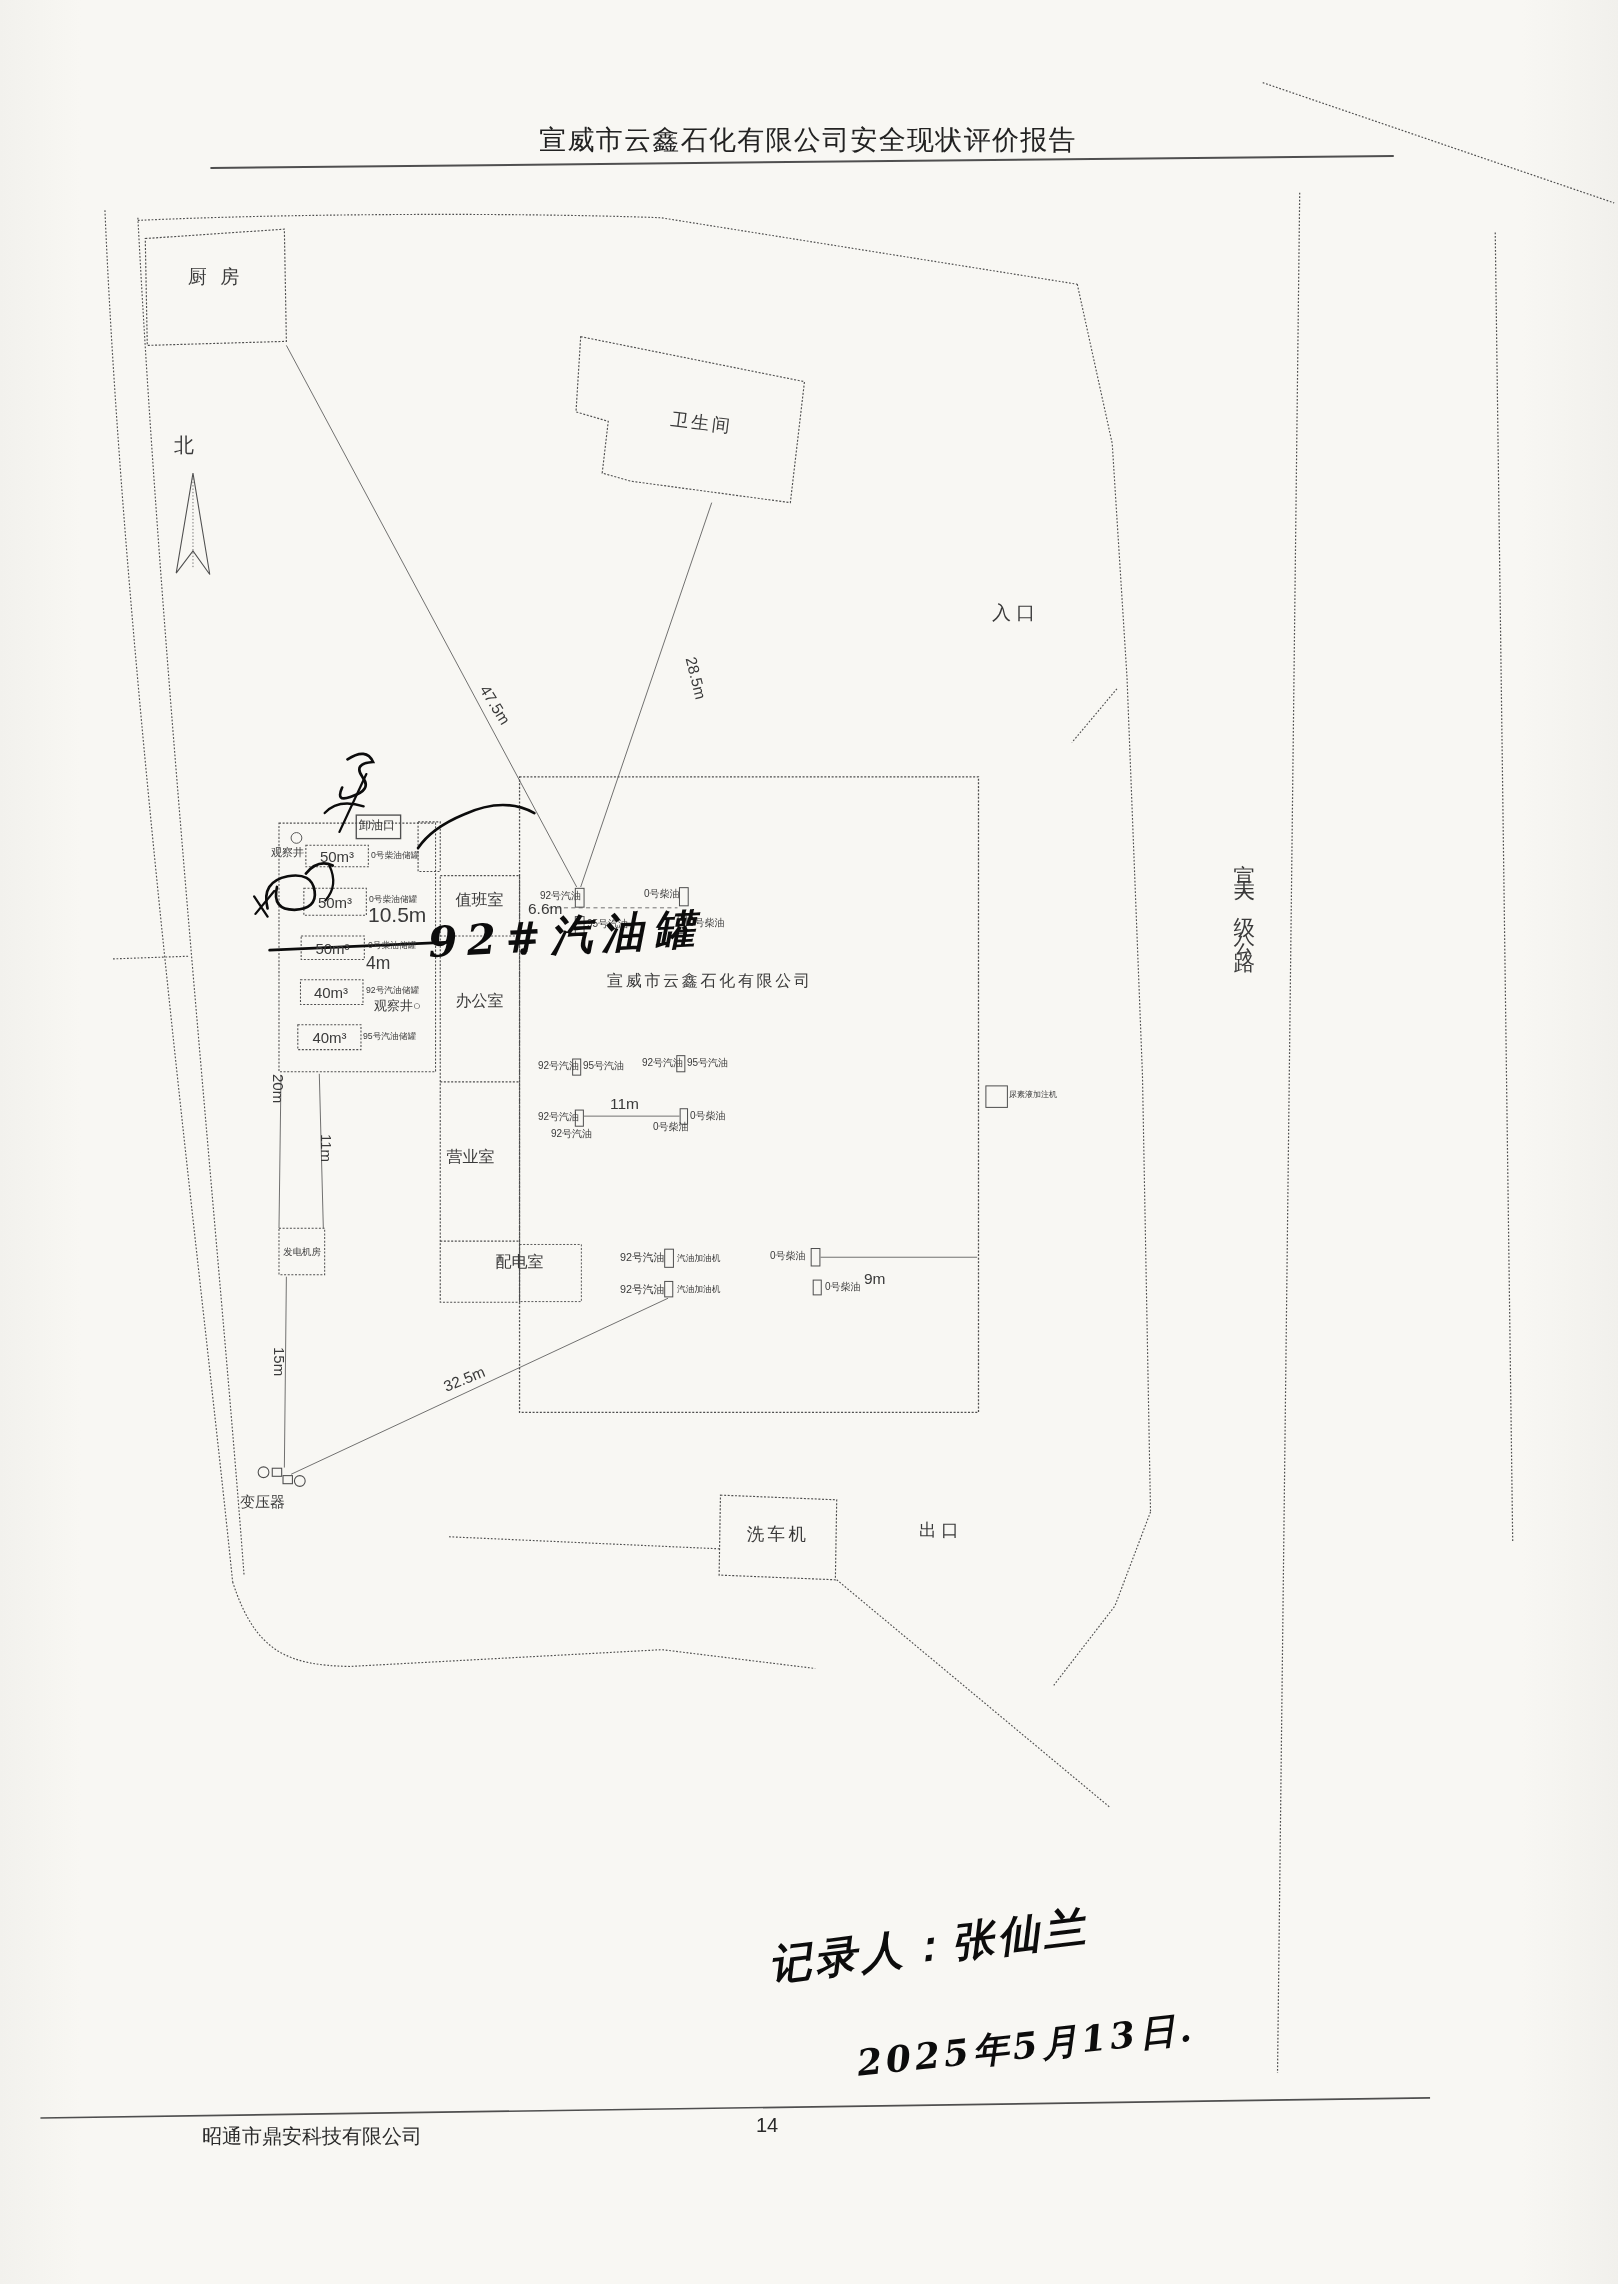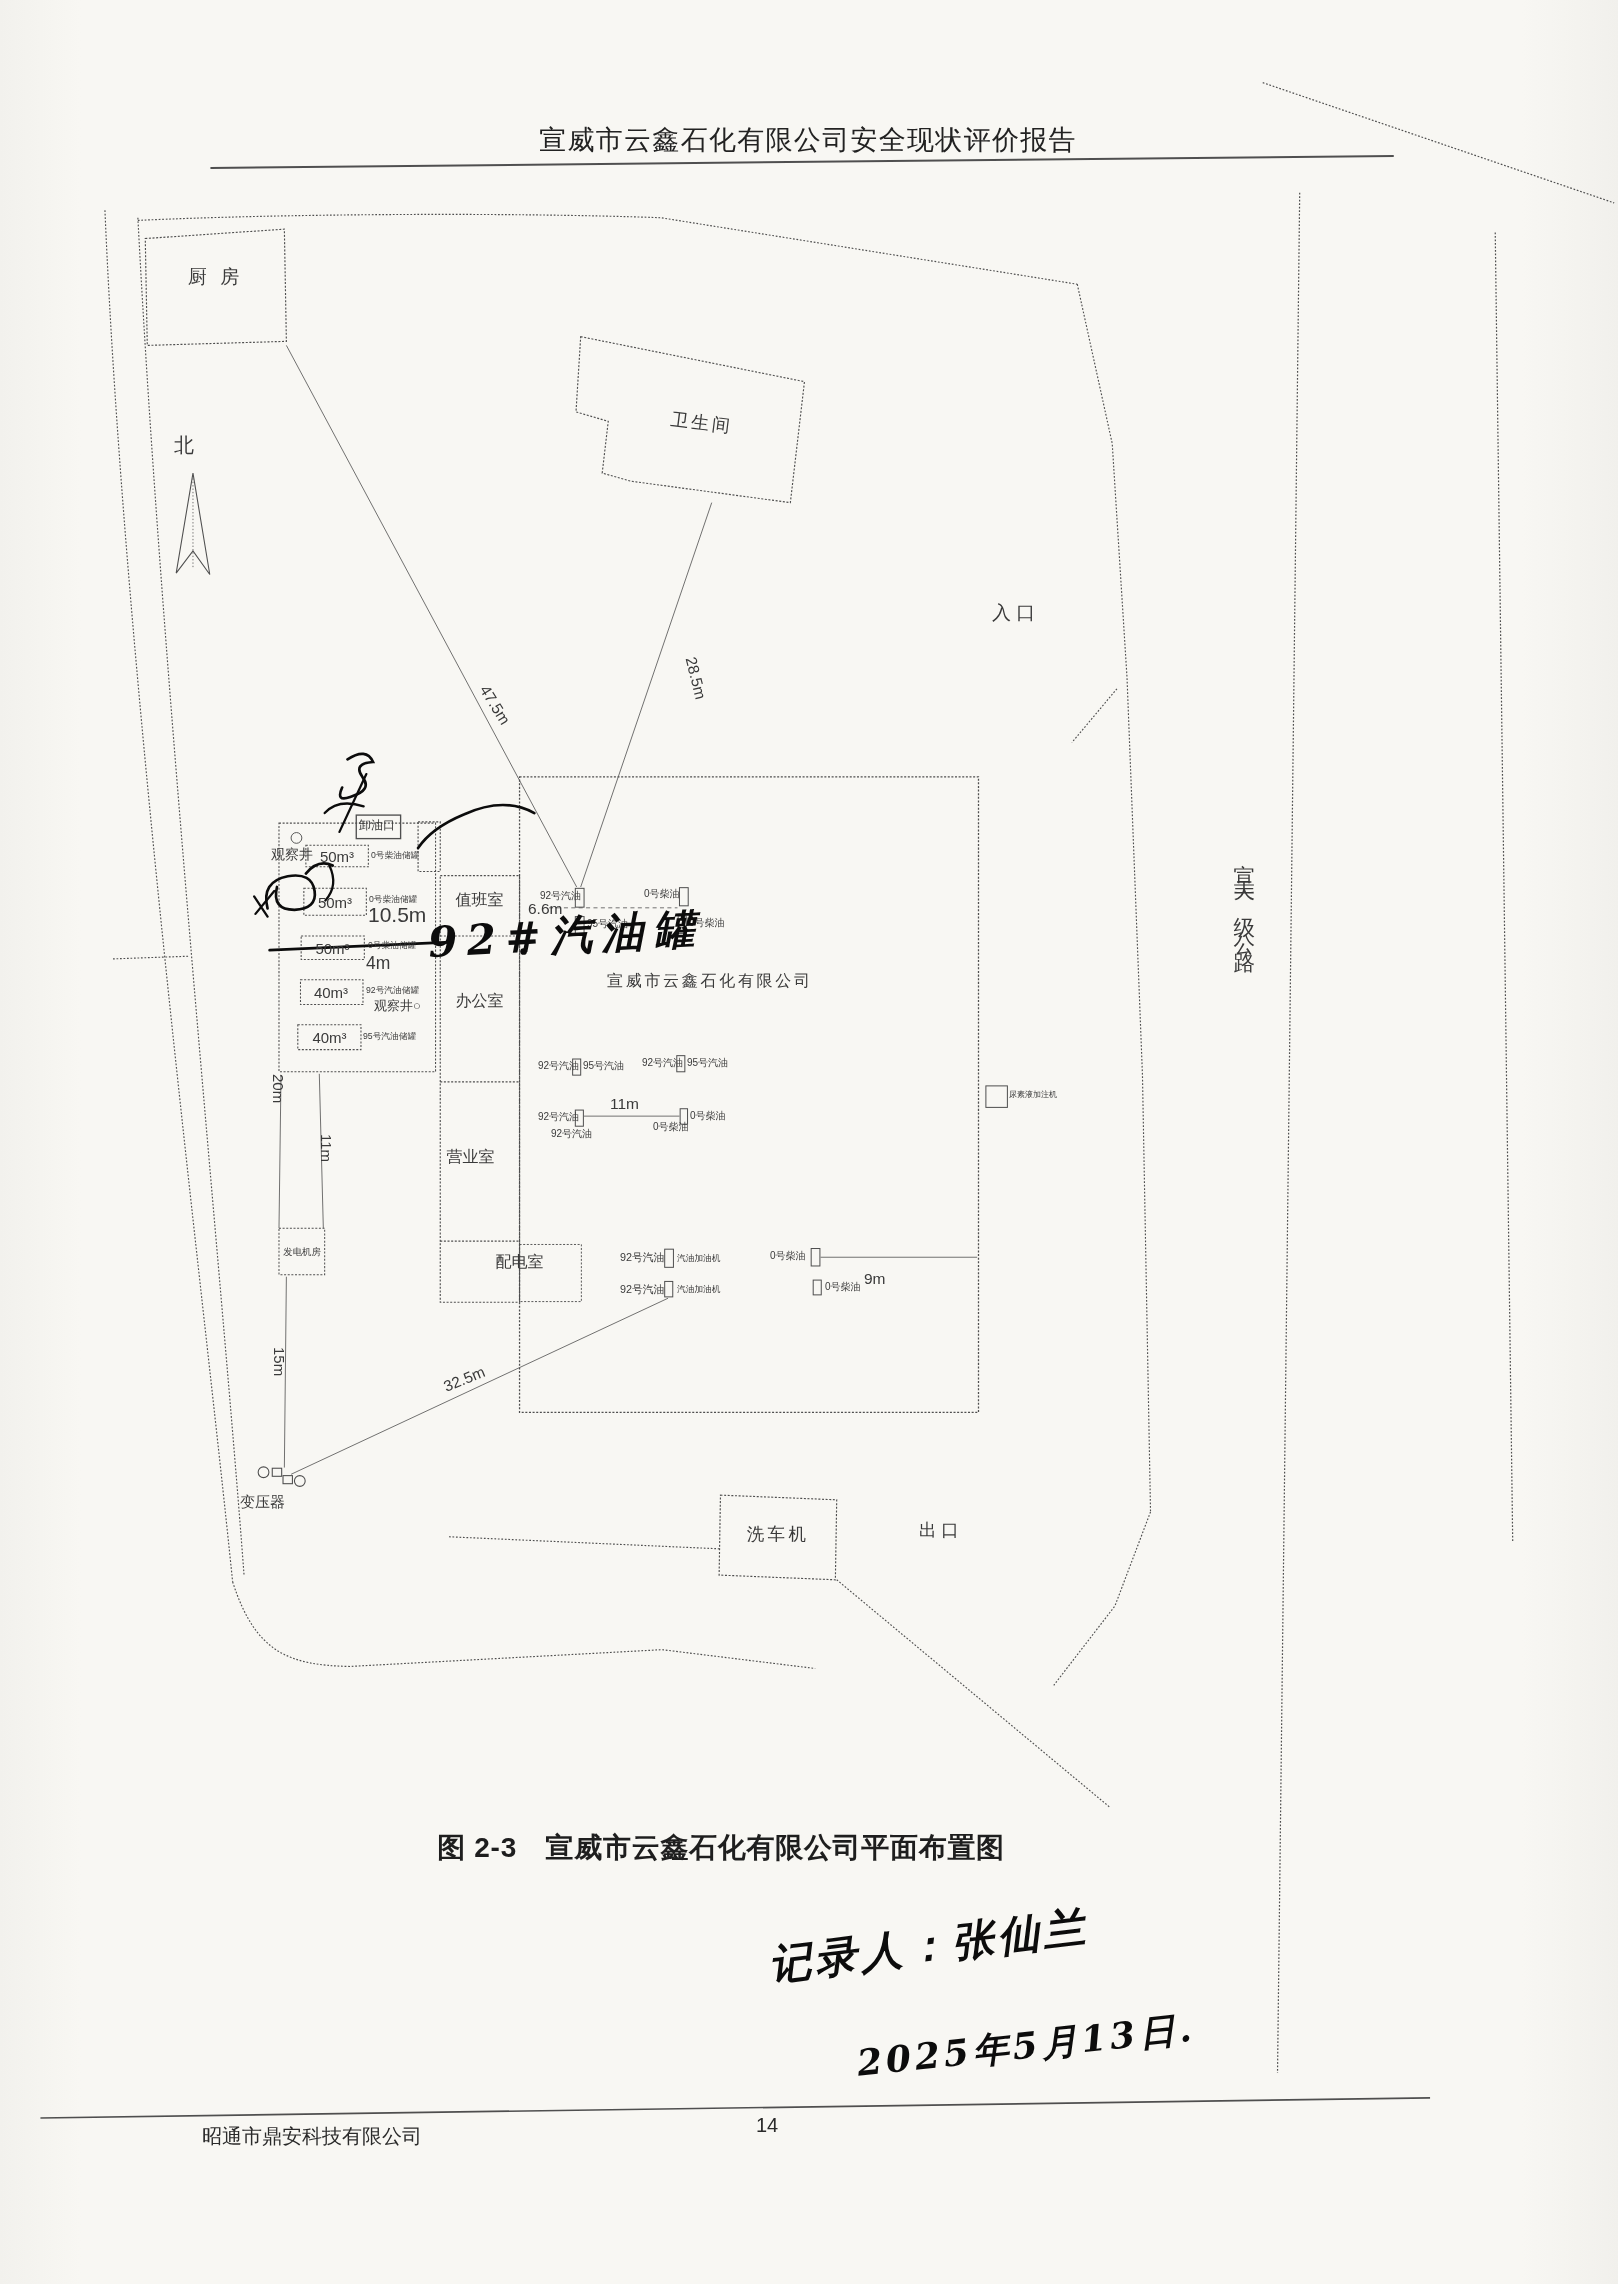--- a/index.html
+++ b/index.html
@@ -133,41 +133,40 @@
       <path d="M795,1210 q-45,-25 -105,2 q-48,20 -68,50"></path>
       <path d="M398,1352 q-10,-40 30,-48 q36,-6 40,22 q4,26 -30,28 q-34,0 -26,-34"></path>
       <path d="M455,1300 q18,-22 40,-12"></path>
       <path d="M490,1288 q14,30 -6,52" stroke-width="3.4"></path>
       <path d="M380,1360 l28,-34 m-30,8 l20,30" stroke-width="3.4"></path>
       <circle cx="779" cy="1416" r="5" fill="#0c0c0c" stroke="none"></circle>
     </g>
   </svg>
 
   <div class="lbl ctr" style="left:538px;top:125px;width:540px;font-size:27px;letter-spacing:1.3px;color:#222;">宣威市云鑫石化有限公司安全现状评价报告</div>
-  <div class="lbl ctr" style="left:437px;top:1832px;width:568px;font-size:28px;font-weight:600;letter-spacing:0.7px;color:#1e1e1e;">图 2-3　宣威市云鑫石化有限公司平面布置图</div>
   <div class="lbl" style="left:202px;top:2125px;font-size:20px;color:#2a2a2a;">昭通市鼎安科技有限公司</div>
   <div class="lbl" style="left:756px;top:2114px;font-size:20px;color:#2a2a2a;">14</div>
 
   <div class="lbl" style="left:174px;top:434px;font-size:20px;">北</div>
   <div class="lbl" style="left:992px;top:602px;font-size:19px;">入  口</div>
   <div class="lbl" style="left:919px;top:1520px;font-size:17.5px;">出  口</div>
   <div class="lbl" style="left:1231px;top:847px;font-size:21.5px;writing-mode:vertical-rl;letter-spacing:17.5px;">宣天一级公路</div>
 
   <div class="lbl ctr" style="left:145px;top:266px;width:141px;font-size:19px;letter-spacing:4px;">厨  房</div>
   <div class="lbl rot" style="left:672px;top:409px;font-size:18px;letter-spacing:2.7px;transform:rotate(7deg);">卫生间</div>
   <div class="lbl ctr" style="left:440px;top:891px;width:79px;font-size:16px;">值班室</div>
   <div class="lbl ctr" style="left:440px;top:992px;width:79px;font-size:16px;">办公室</div>
   <div class="lbl ctr" style="left:440px;top:1148px;width:61px;font-size:16px;">营业室</div>
   <div class="lbl ctr" style="left:440px;top:1253px;width:79px;font-size:16px;margin-left:40px;">配电室</div>
   <div class="lbl ctr" style="left:279px;top:1247px;width:46px;font-size:9.4px;">发电机房</div>
   <div class="lbl ctr" style="left:720px;top:1524px;width:116px;font-size:17.5px;letter-spacing:3.4px;">洗车机</div>
   <div class="lbl" style="left:607px;top:972px;font-size:16px;letter-spacing:2.7px;">宣威市云鑫石化有限公司</div>
 
   <div class="lbl ctr" style="left:357px;top:819px;width:40px;font-size:12px;">卸油口</div>
-  <div class="lbl" style="left:271px;top:846px;font-size:14px;">观察井</div>
+  <div class="lbl" style="left:271px;top:846px;font-size:11px;">观察井</div>
   <div class="lbl" style="left:374px;top:999px;font-size:13px;">观察井○</div>
 
   <div class="lbl ctr" style="left:306px;top:848px;width:62px;font-size:15px;">50m³</div>
   <div class="lbl ctr" style="left:304px;top:894px;width:62px;font-size:15px;">50m³</div>
   <div class="lbl ctr" style="left:301px;top:940px;width:63px;font-size:15px;">50m³</div>
   <div class="lbl ctr" style="left:300px;top:984px;width:62px;font-size:15px;">40m³</div>
   <div class="lbl ctr" style="left:298px;top:1029px;width:63px;font-size:15px;">40m³</div>
 
   <div class="lbl" style="left:371px;top:850px;font-size:8.7px;">0号柴油储罐</div>
   <div class="lbl" style="left:369px;top:894px;font-size:8.7px;">0号柴油储罐</div>

